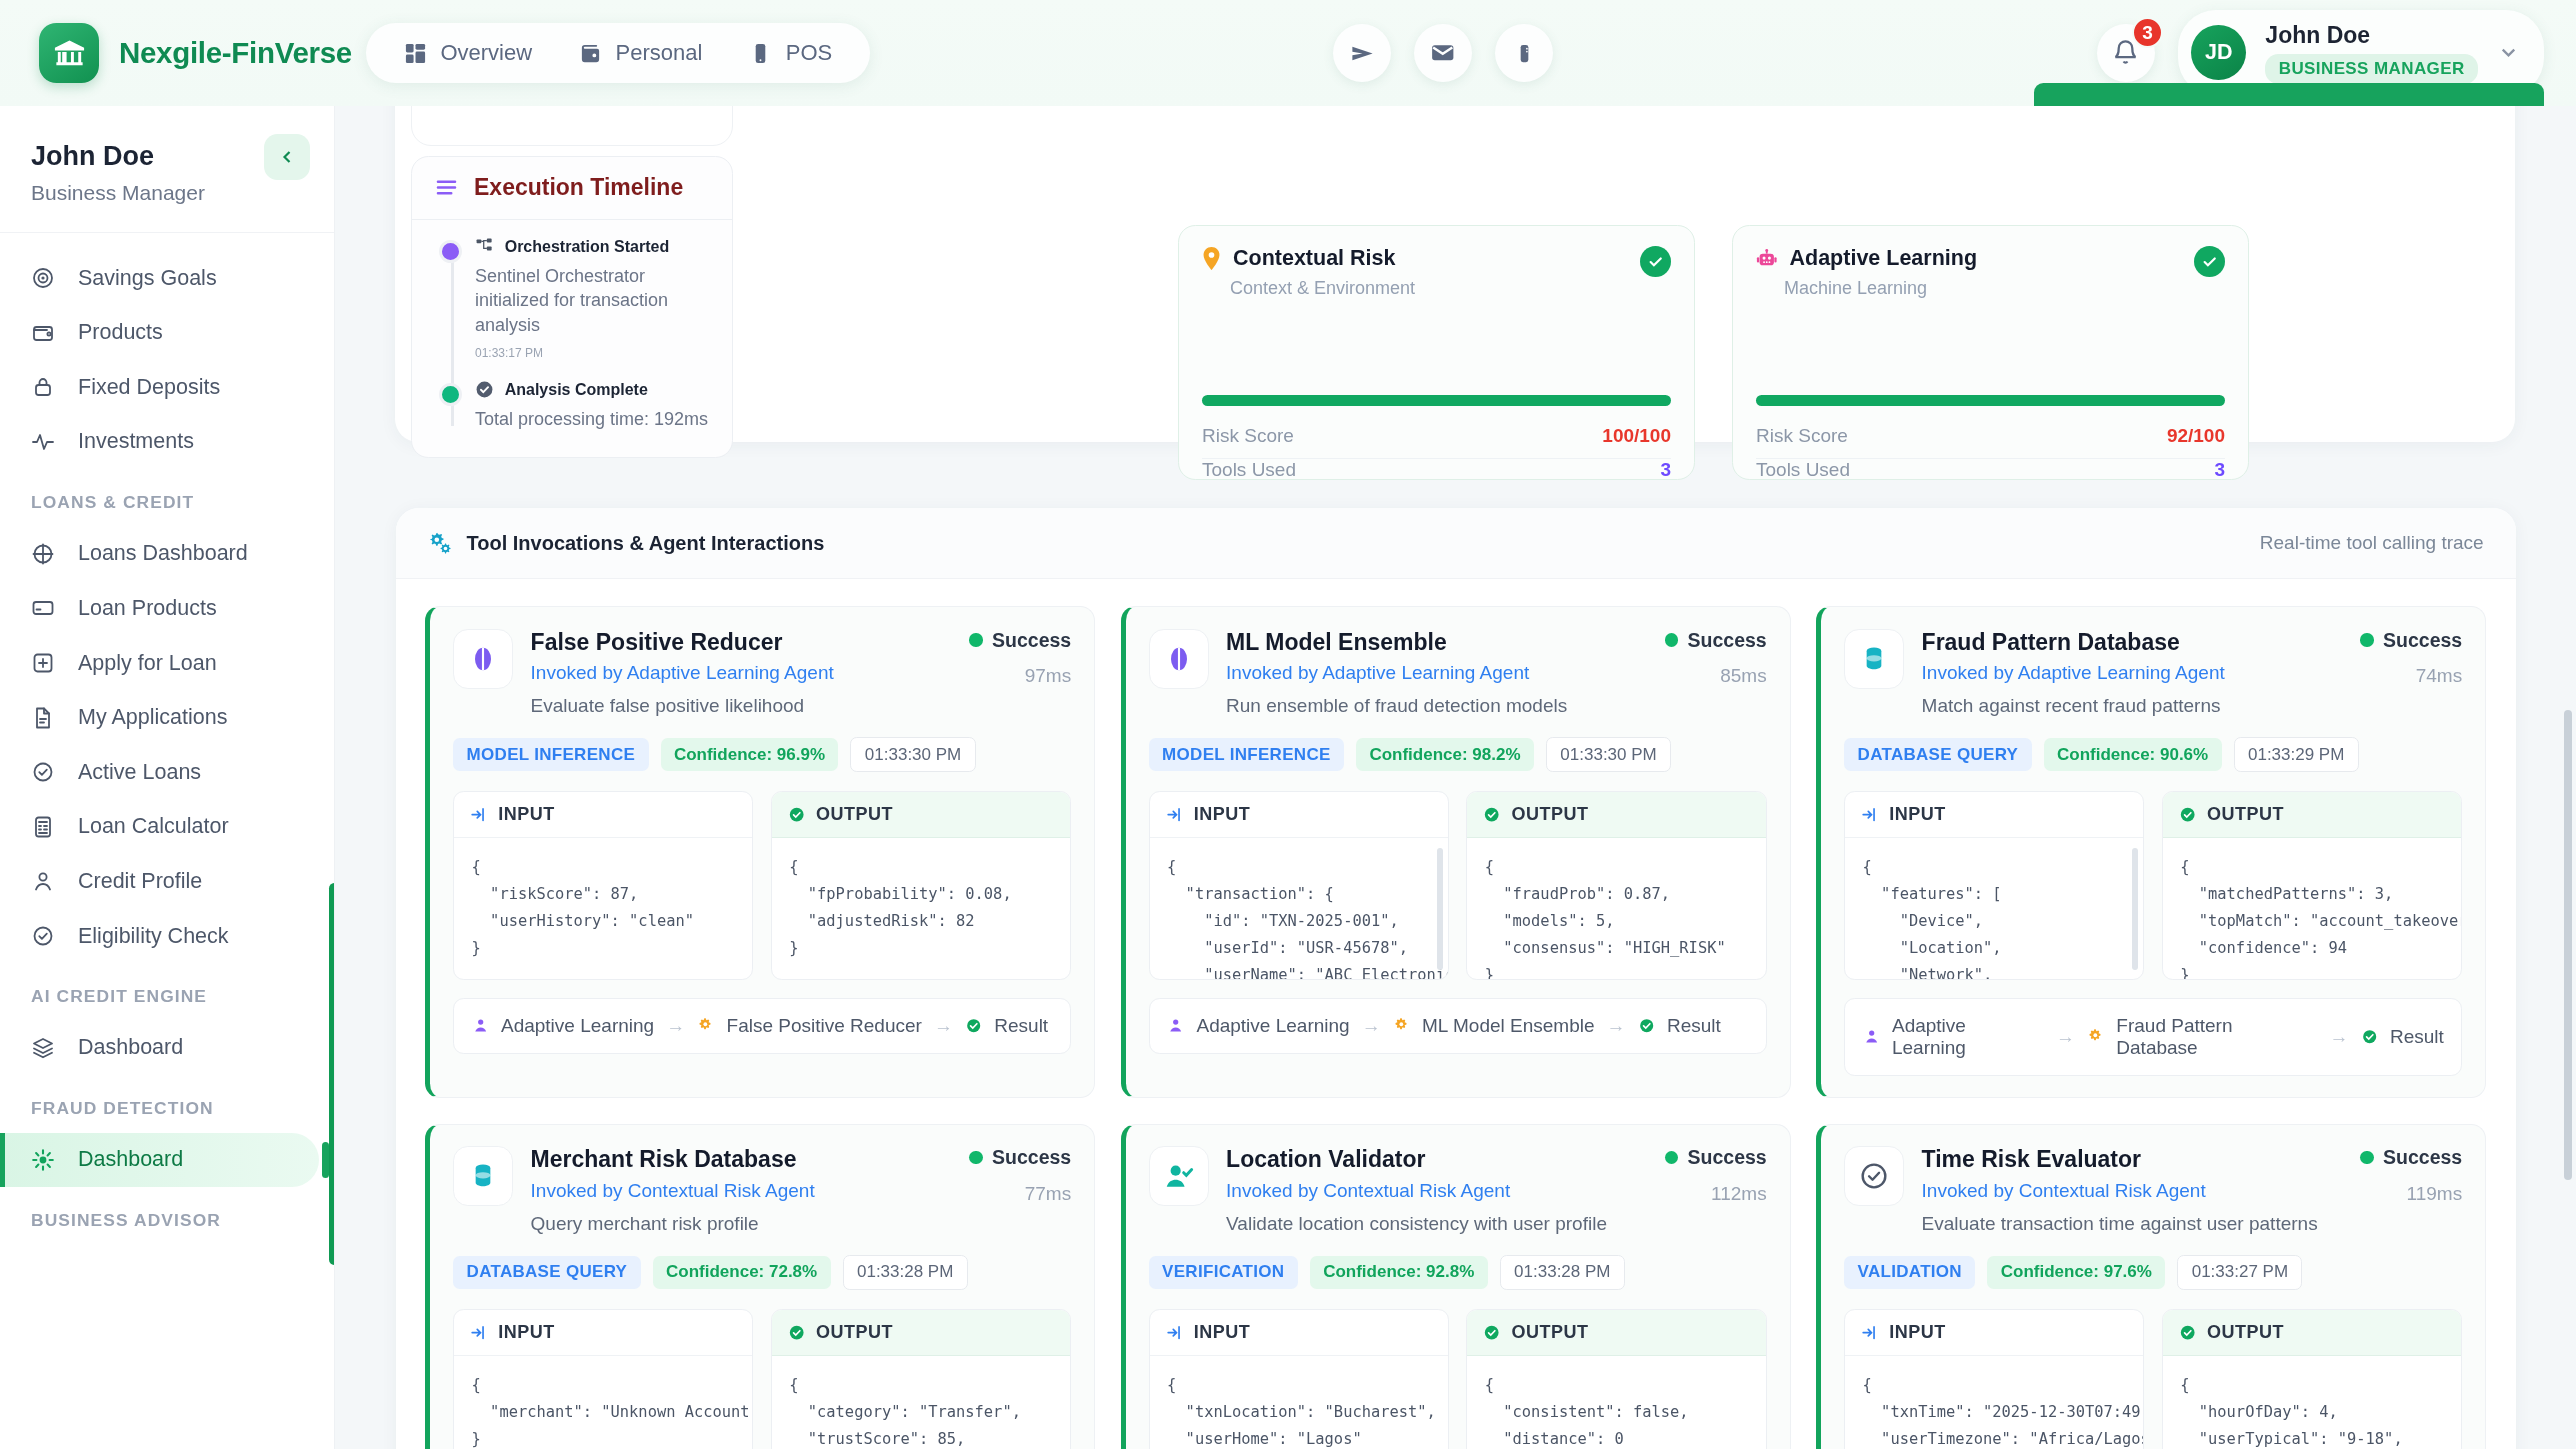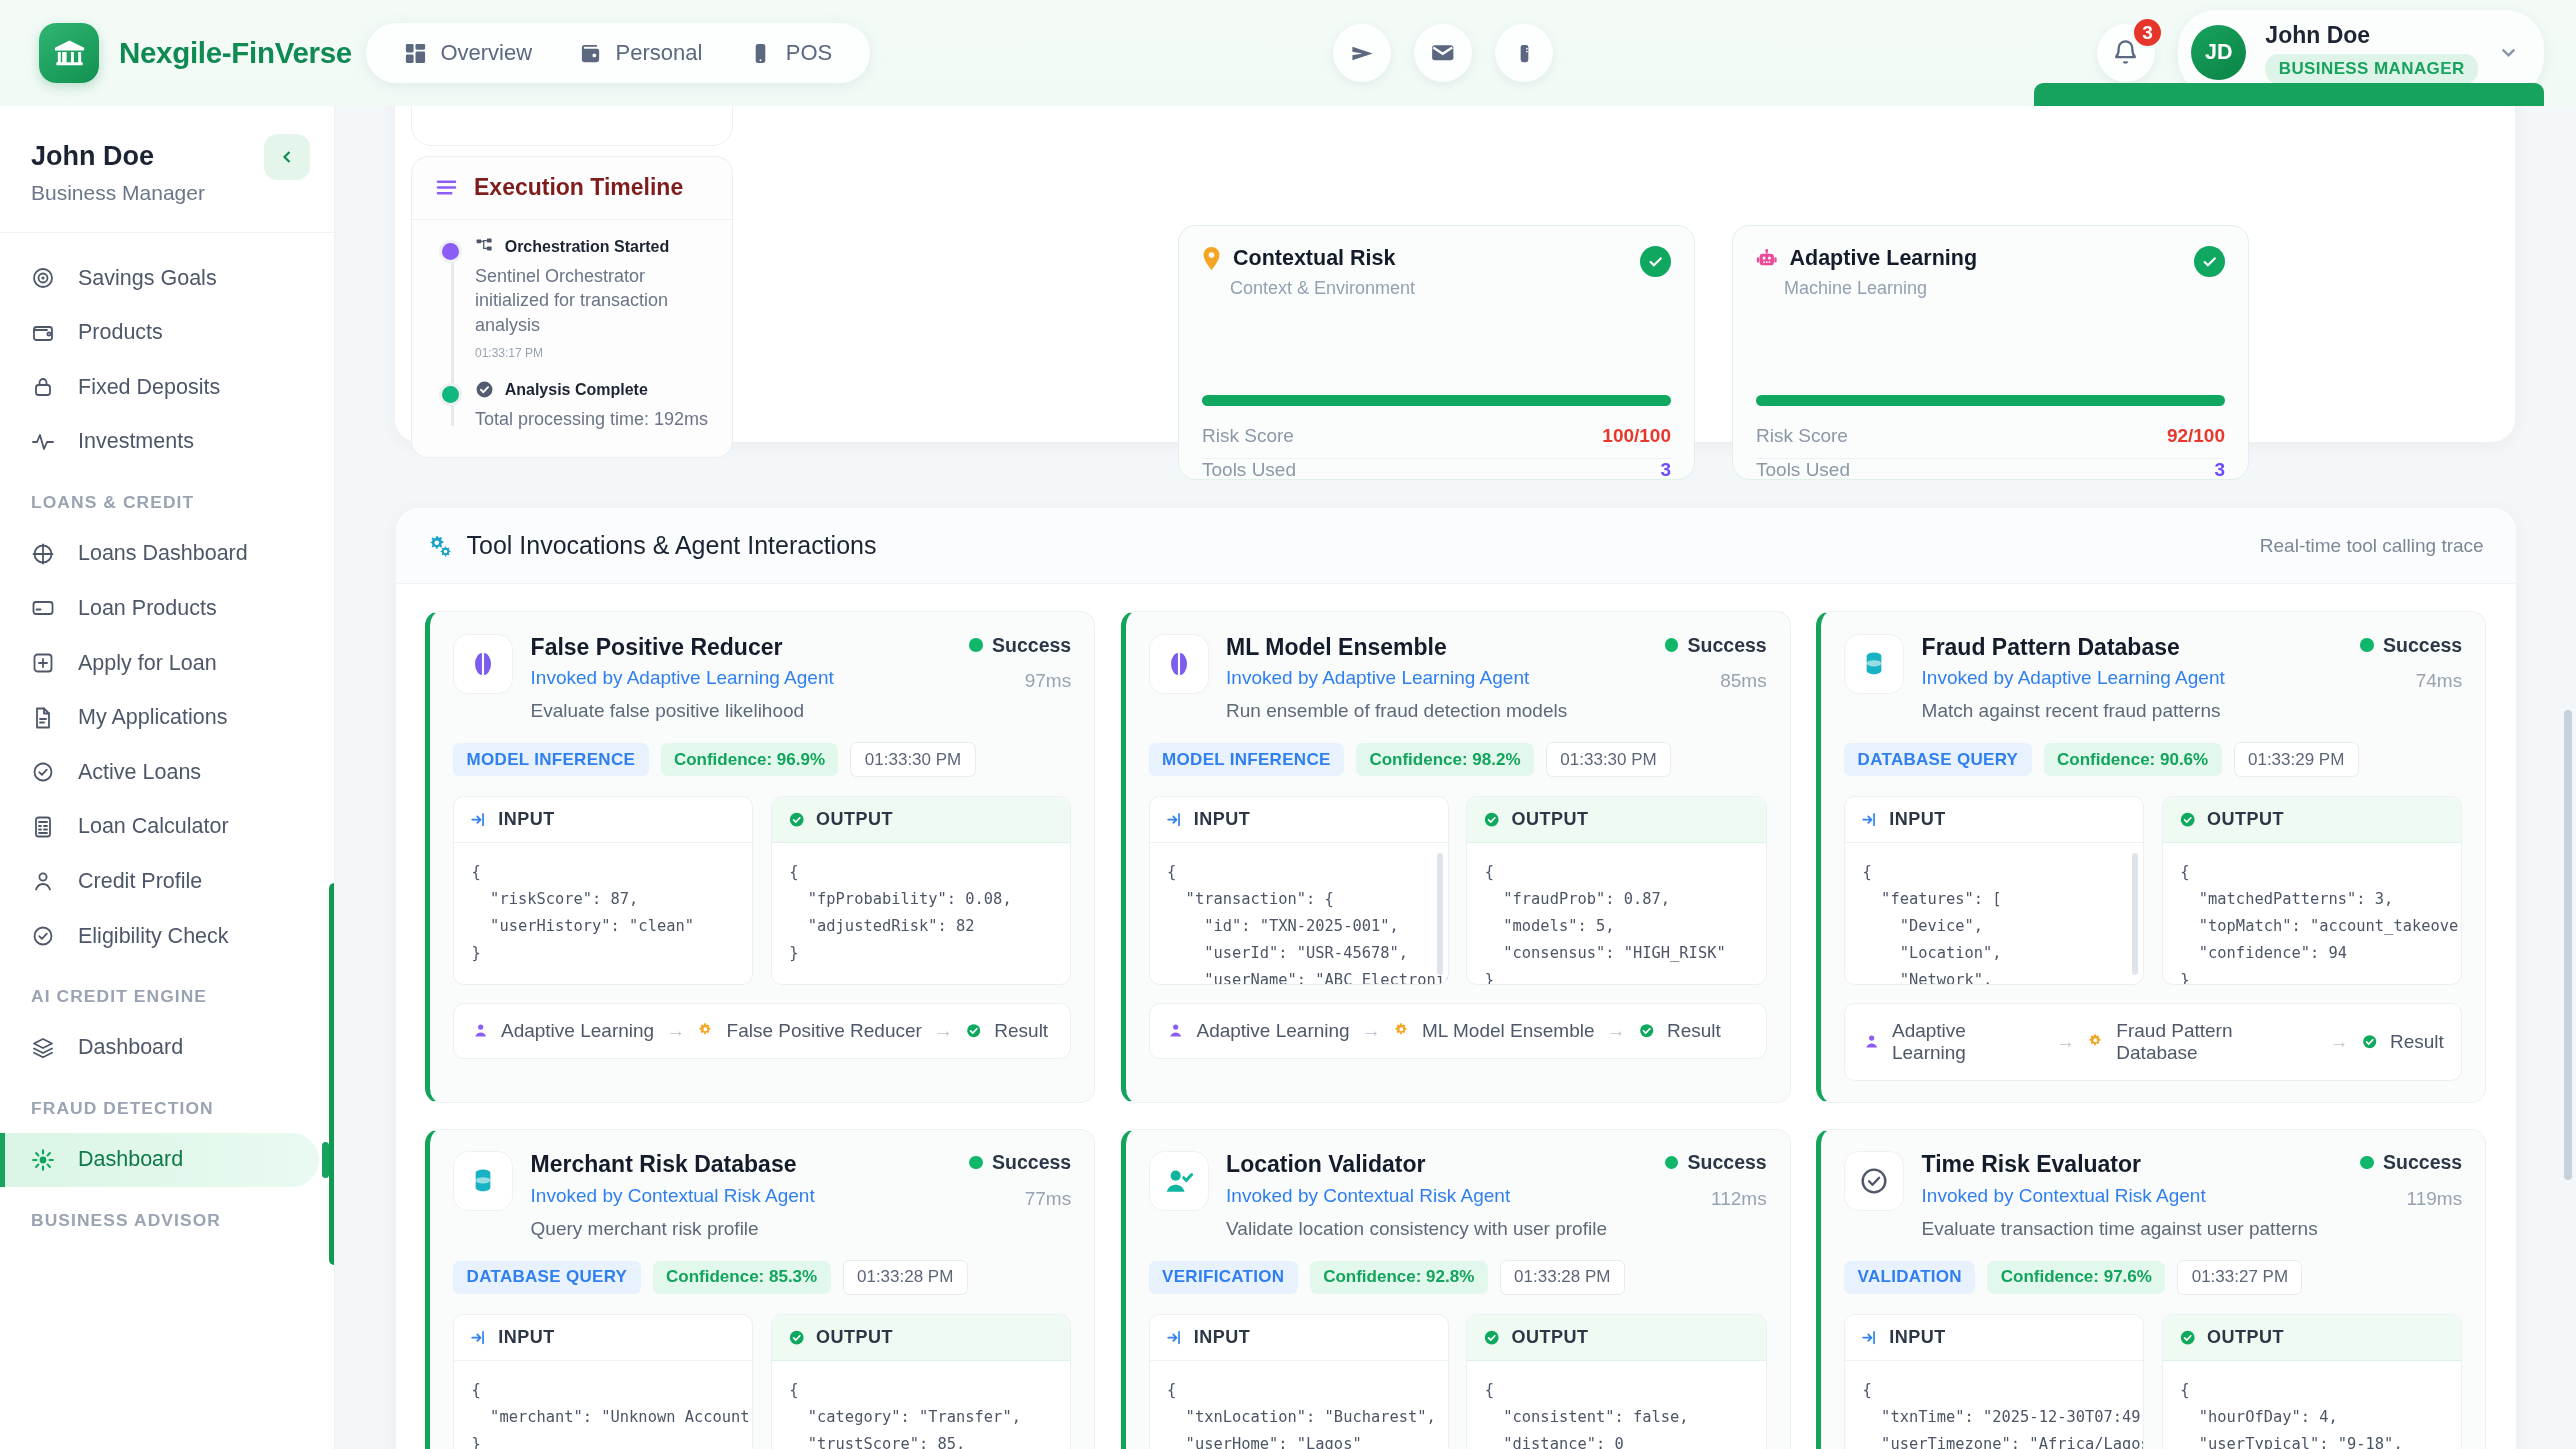--- a/index.html
+++ b/index.html
@@ -167,21 +167,21 @@
   
   .tools-panel {
     position: absolute; left: 6.7px; top: 402px; width: 2120px; min-height: 939px;
     background: #ffffff; border-radius: 23px; box-shadow: 0 2.7px 17.4px rgba(40,60,80,.05);
     margin-left: 54px;
   }
   .tools-head {
     display: flex; align-items: center; padding: 23px 32px; border-bottom: 0.7px solid #f0f2f5;
     background: #fbfcfd; border-radius: 23px 23px 0 0;
   }
-  .tools-title { display:flex; align-items:center; gap: 14.8px; font-size: 25px; font-weight: normal; color: #1b2333; }
+  .tools-title { display:flex; align-items:center; gap: 14.8px; font-size: 20px; font-weight: bold; color: #1b2333; }
   .tools-note { margin-left: auto; font-size: 19px; color: #7b8798; }
   .tool-grid { display: grid; grid-template-columns: repeat(3, 1fr); gap: 25.5px; padding: 27px 29.5px; }
   .tool-card {
     background: #fafcfb; border: 0.7px solid #eef1f4; border-left: 5.4px solid #12a45c;
     border-radius: 14.8px; padding: 21.5px 23px; position: relative; min-height: 416px;
   }
   .tc-top { display: flex; gap: 17.4px; }
   .tc-icon {
     width: 60px; height: 60px; border-radius: 14.8px; background: #ffffff;
     border: 0.7px solid #eef1f4; display: flex; align-items: center; justify-content: center; flex: none;
@@ -875,21 +875,21 @@
         <div class="tc-desc">Query merchant risk profile</div>
       </div>
     </div>
     <div class="tc-status">
       <span class="dot-green"></span>
       <span>Success</span>
     </div>
     <div class="tc-ms">77ms</div>
     <div class="tc-chips">
       <span class="chip-type">DATABASE QUERY</span>
-      <span class="chip-conf">Confidence: 85.3%</span>
+      <span class="chip-conf">Confidence: 72.8%</span>
       <span class="chip-time">01:33:28 PM</span>
     </div>
     <div class="io-row">
       <div class="io-box">
         <div class="io-head">
           <span>
                   <svg width="17.4" height="17.4" viewBox="0 0 24 24" fill="none" stroke="#2f7ff0" stroke-width="2.3" stroke-linecap="round">
                     <path d="M3 12h11M10 7.5l4.5 4.5L10 16.5M18 4v16"></path>
                   </svg>
                 </span>

